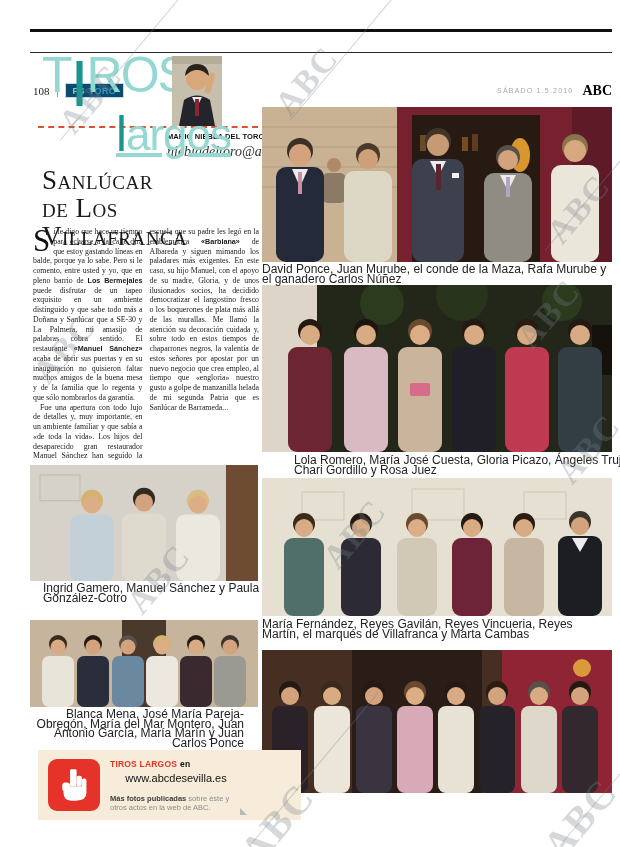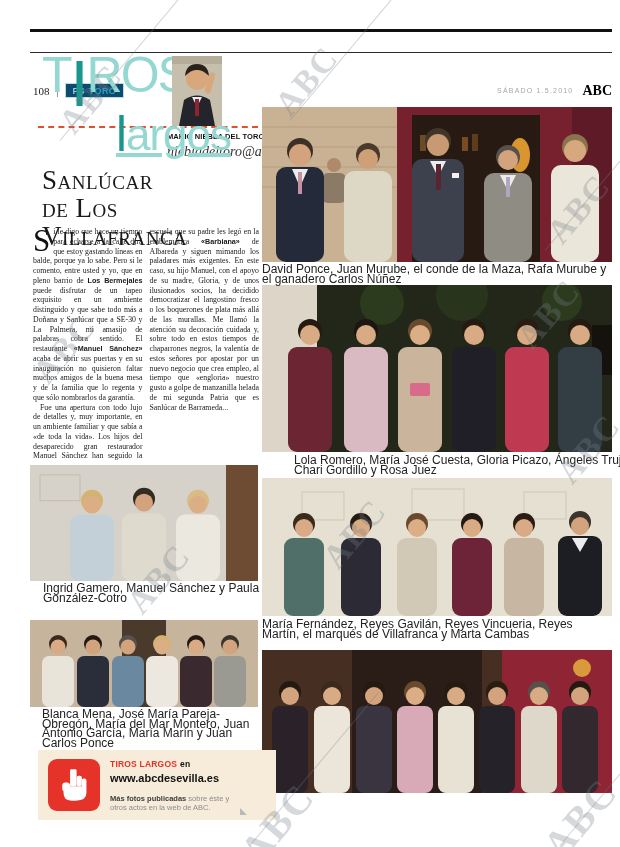--- a/index.html
+++ b/index.html
@@ -53,34 +53,34 @@
   #photo3{left:30px; top:465px;width:228px;height:116px;}
   #photo4{left:262px;top:478px;width:350px;height:138px;}
   #photo5{left:30px; top:620px;width:228px;height:87px;}
   #photo6{left:262px;top:650px;width:350px;height:143px;}
   .caption{position:absolute;font-family:Liberation Sans, sans-serif;font-size:12px;
            line-height:9.5px;color:#222;z-index:2;}
   #cap1{left:262px;top:265px;width:350px;}
   #cap2{left:262px;top:456px;width:350px;padding-left:32px;}
   #cap3{left:43px; top:584px;width:228px;}
   #cap4{left:262px;top:620px;width:330px;}
-  #cap5{left:42px; top:710px;width:224px;}
+  #cap5{left:20px; top:710px;width:224px;text-align:right;}
   #cap6{left:262px;top:797px;width:340px;}
 
   
-  .promo{position:absolute;left:38px;top:750px;width:238px;height:70px;background:#f6ecd9;
+  .promo{position:absolute;left:38px;top:750px;width:263px;height:70px;background:#f6ecd9;
          display:flex;align-items:center;z-index:2;}
   .promo-icon{width:52px;height:52px;background:#e63329;border-radius:9px;margin-left:10px;
               flex:none;display:flex;align-items:center;justify-content:center;}
   .promo-icon svg{width:34px;height:34px;}
   .promo-text{margin-left:10px;font-family:"Liberation Sans",sans-serif;}
   .promo-l1{font-size:8.5px;font-weight:bold;letter-spacing:.2px;}
   .promo-red{color:#e63329;}
   .promo-en{color:#111;margin-left:3px;}
-  .promo-url{font-size:11px;font-weight:bold;color:#111;margin-top:3px;}
+  .promo-url{font-size:11px;font-weight:normal;color:#111;margin-top:3px;text-align:center;}
   .promo-body{font-size:7.5px;color:#8d8d8d;line-height:9px;margin-top:10px;width:132px;}
   .promo-bold{color:#3d3d3d;font-weight:bold;}
   .fold-mark{position:absolute;left:240px;top:808px;width:0;height:0;z-index:2;
              border-left:7px solid transparent;border-bottom:7px solid #b9b9b9;transform:rotate(90deg);}
 
   
   .wm{position:absolute;z-index:5;pointer-events:none;font-family:"Liberation Serif",serif;
       font-weight:bold;font-size:34px;letter-spacing:2px;color:rgba(120,130,140,.30);
       transform:rotate(-50deg);}
   .scratch{position:absolute;z-index:5;pointer-events:none;height:1px;

